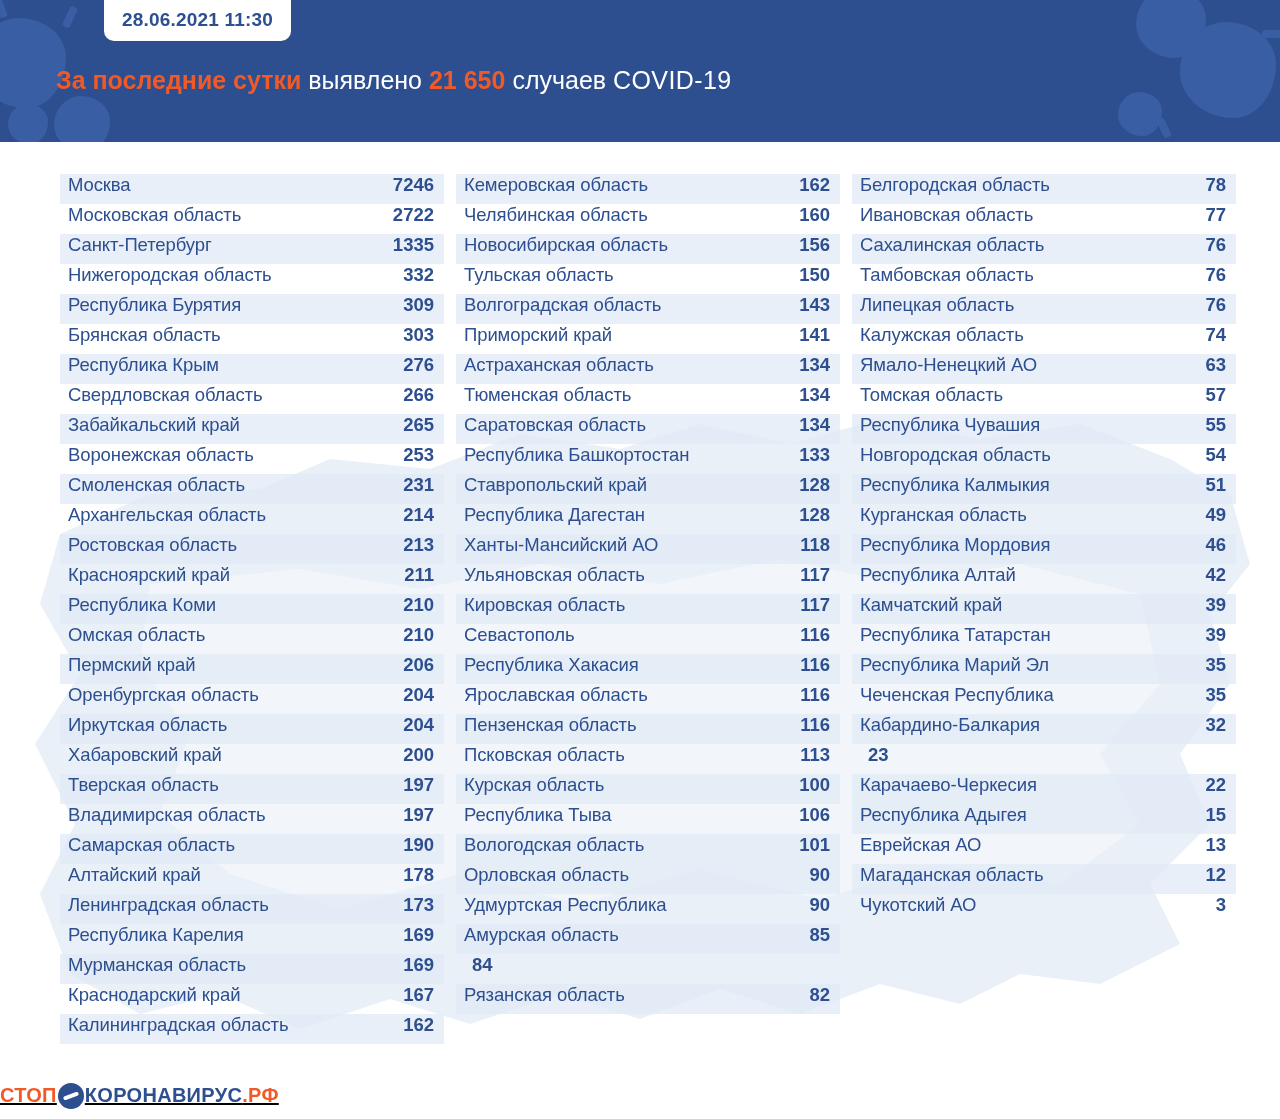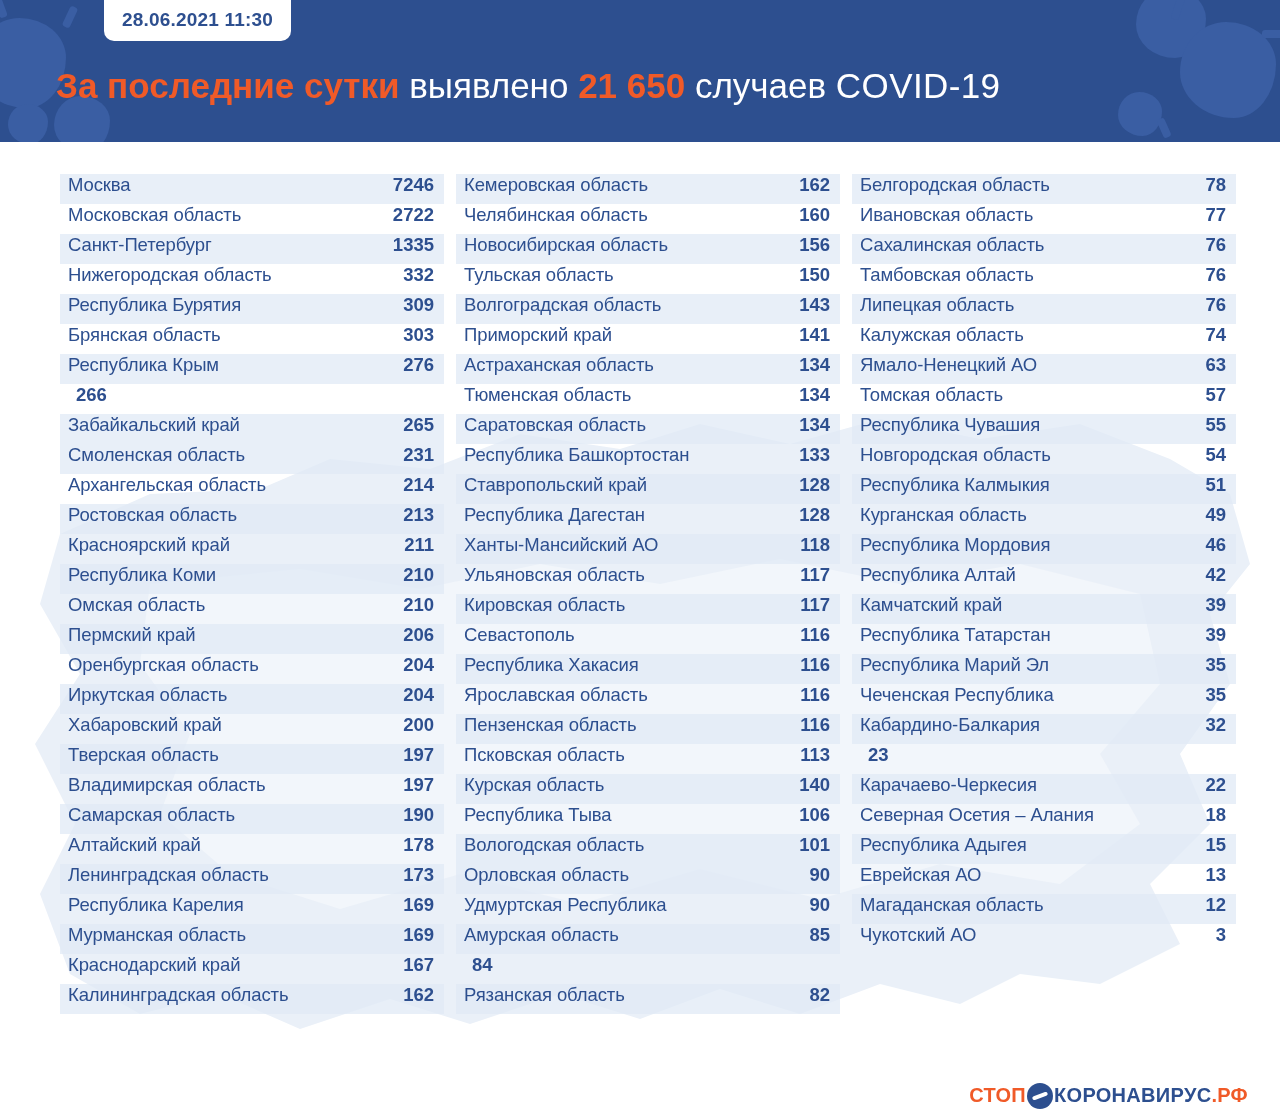--- a/index.html
+++ b/index.html
@@ -52,21 +52,21 @@
     font-size: 19px;
     font-weight: bold;
     letter-spacing: .2px;
     text-align: left;
   }
 
   .headline {
     position: absolute;
     left: 56px;
     top: 66px;
-    font-size: 35px;
+    font-size: 25px;
     color: #ffffff;
     white-space: nowrap;
   }
   .headline .accent { color: #f05a28; font-weight: bold; }
   .headline .num { color: #f05a28; font-weight: bold; }
   .headline .plain { font-weight: normal; }
   .headline .covid { font-weight: normal; letter-spacing: .4px; }
 
   
   .map-watermark {
@@ -118,22 +118,23 @@
     padding-left: 8px;
   }
 
   
   .footer {
     position: relative;
     width: 1248px;
     height: 47px;
     display: flex;
     align-items: center;
-    justify-content: flex-end;
+    justify-content: flex-start;
     background: #ffffff;
+    text-decoration: underline;
   }
   .logo {
     display: flex;
     align-items: center;
     font-size: 20px;
     font-weight: bold;
     letter-spacing: .3px;
   }
   .logo .stop { color: #f05a28; }
   .logo .corona { color: #2d4f8f; }
@@ -229,26 +230,31 @@
         </div>
         <div class="row">
           <span class="name">Брянская область</span>
           <span class="val">303</span>
         </div>
         <div class="row alt">
           <span class="name">Республика Крым</span>
           <span class="val">276</span>
         </div>
         <div class="row">
+          <span class="name">Свердловская область</span>
           <span class="val">266</span>
         </div>
         <div class="row alt">
           <span class="name">Забайкальский край</span>
           <span class="val">265</span>
         </div>
+        <div class="row">
+          <span class="name">Воронежская область</span>
+          <span class="val">253</span>
+        </div>
         <div class="row alt">
           <span class="name">Смоленская область</span>
           <span class="val">231</span>
         </div>
         <div class="row">
           <span class="name">Архангельская область</span>
           <span class="val">214</span>
         </div>
         <div class="row alt">
           <span class="name">Ростовская область</span>
@@ -395,21 +401,21 @@
         <div class="row alt">
           <span class="name">Пензенская область</span>
           <span class="val">116</span>
         </div>
         <div class="row">
           <span class="name">Псковская область</span>
           <span class="val">113</span>
         </div>
         <div class="row alt">
           <span class="name">Курская область</span>
-          <span class="val">140</span>
+          <span class="val">100</span>
         </div>
         <div class="row">
           <span class="name">Республика Тыва</span>
           <span class="val">106</span>
         </div>
         <div class="row alt">
           <span class="name">Вологодская область</span>
           <span class="val">101</span>
         </div>
         <div class="row alt">
@@ -508,24 +514,20 @@
         <div class="row alt">
           <span class="name">Кабардино-Балкария</span>
           <span class="val">32</span>
         </div>
         <div class="row">
           <span class="val">23</span>
         </div>
         <div class="row alt">
           <span class="name">Карачаево-Черкесия</span>
           <span class="val">22</span>
-        </div>
-        <div class="row">
-          <span class="name">Северная Осетия – Алания</span>
-          <span class="val">18</span>
         </div>
         <div class="row alt">
           <span class="name">Республика Адыгея</span>
           <span class="val">15</span>
         </div>
         <div class="row">
           <span class="name">Еврейская АО</span>
           <span class="val">13</span>
         </div>
         <div class="row alt">

